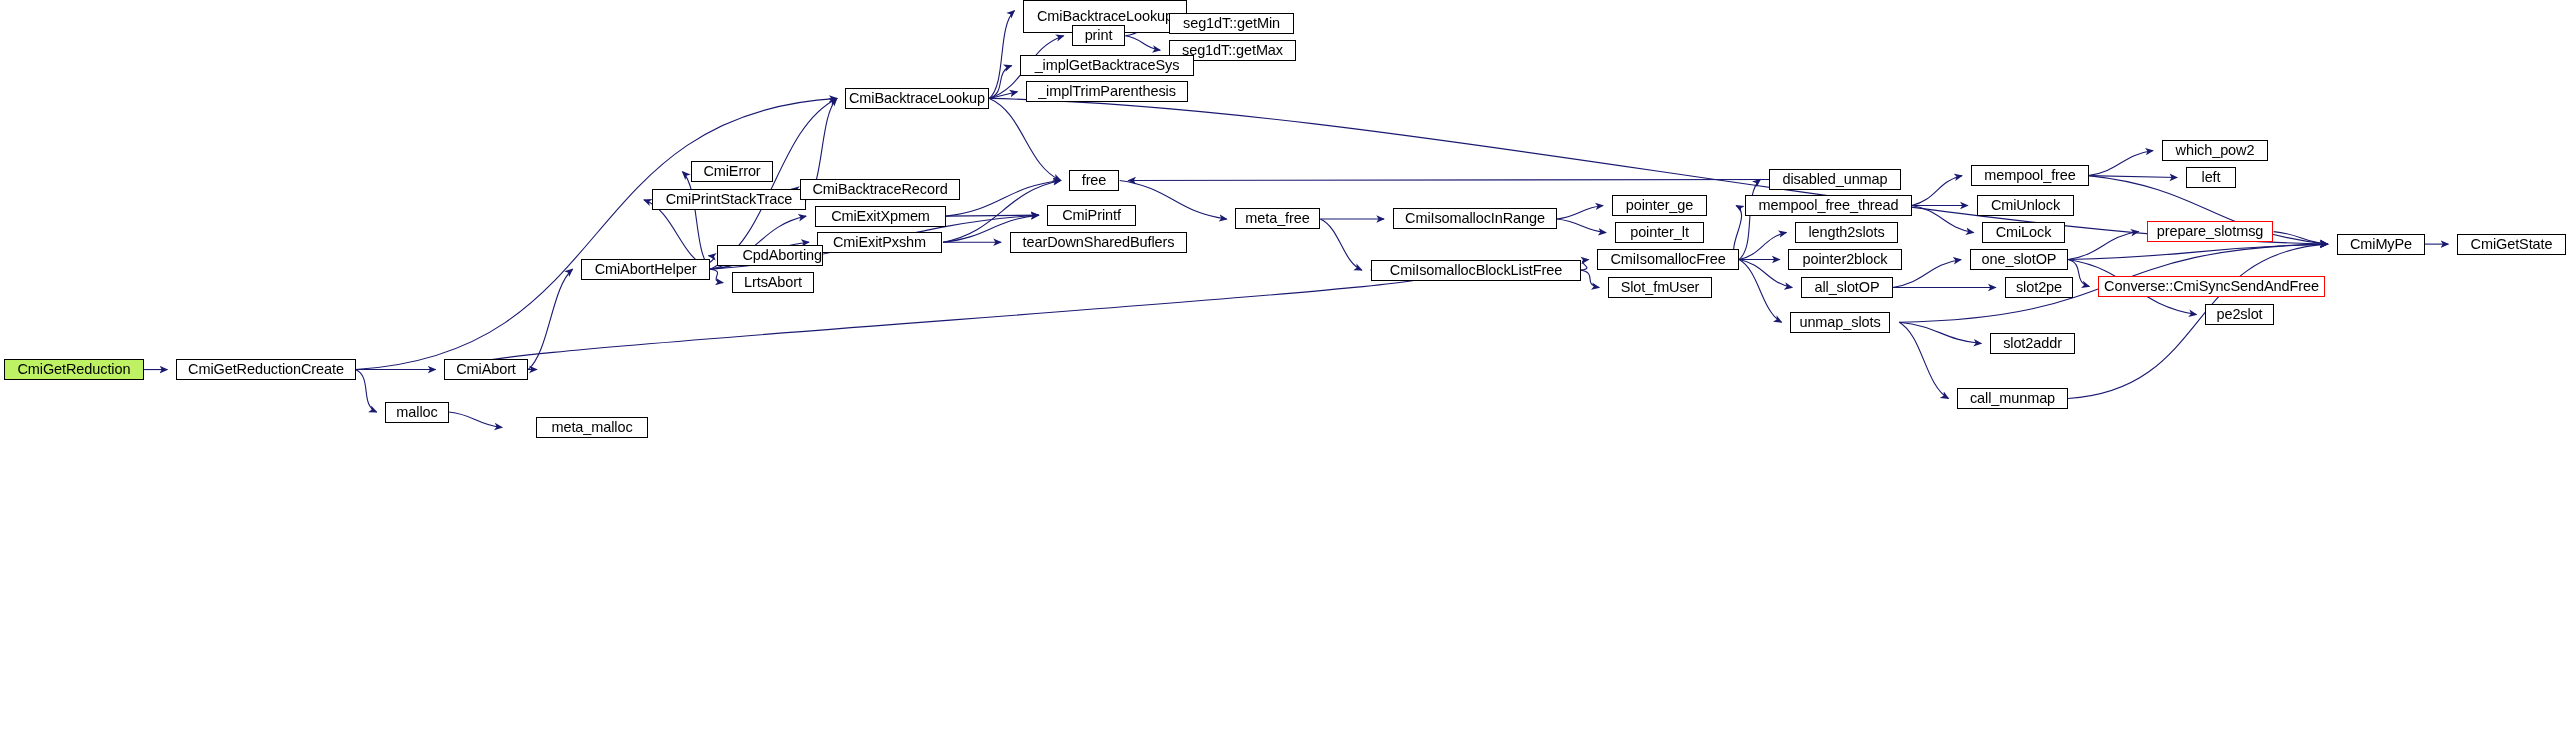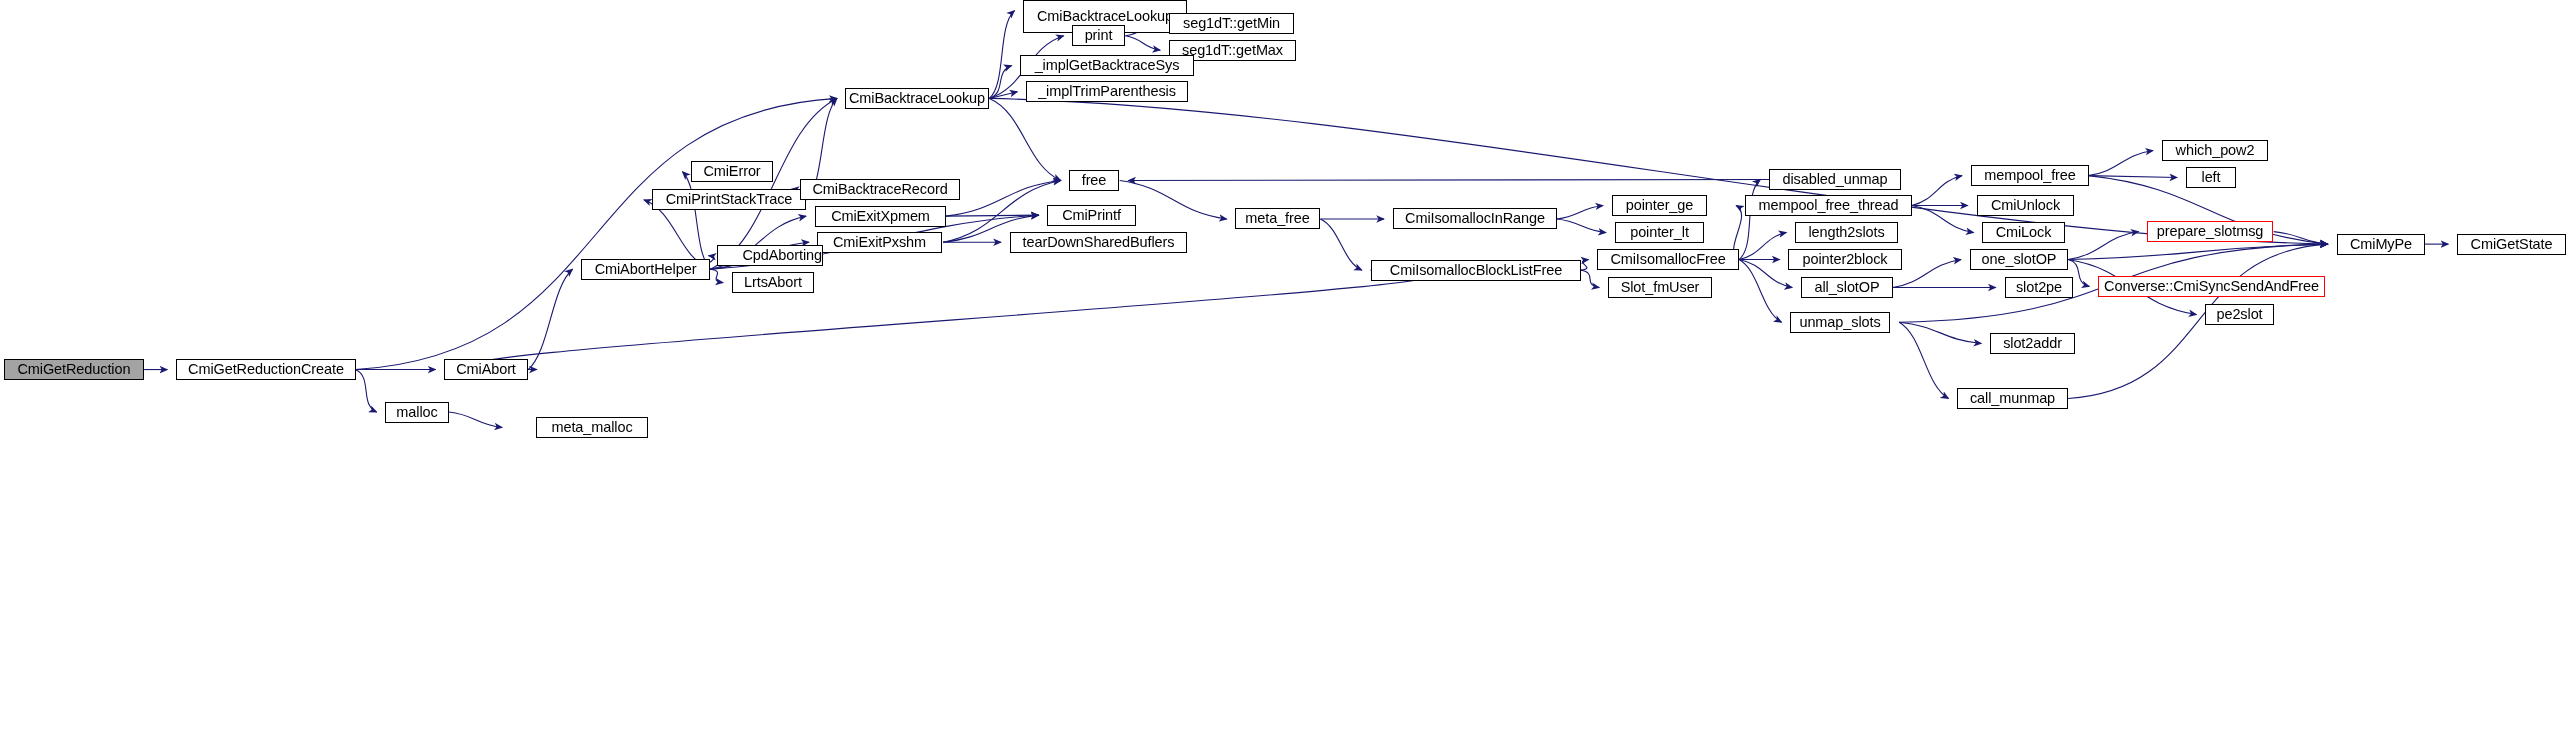--- a/index.html
+++ b/index.html
@@ -31,21 +31,21 @@
     font-size: 14.5px;
     line-height: 1;
     display: flex;
     align-items: center;
     justify-content: center;
     white-space: nowrap;
     letter-spacing: -0.1px;
     z-index: 5;
   }
   .node.root {
-    background: #a3a3a3;
+    background: #bef264;
     border-color: #000000;
   }
   .node.redbox {
     border-color: #ff0000;
   }
 </style>
 </head>
 <body>
 
 <div id="canvas">

